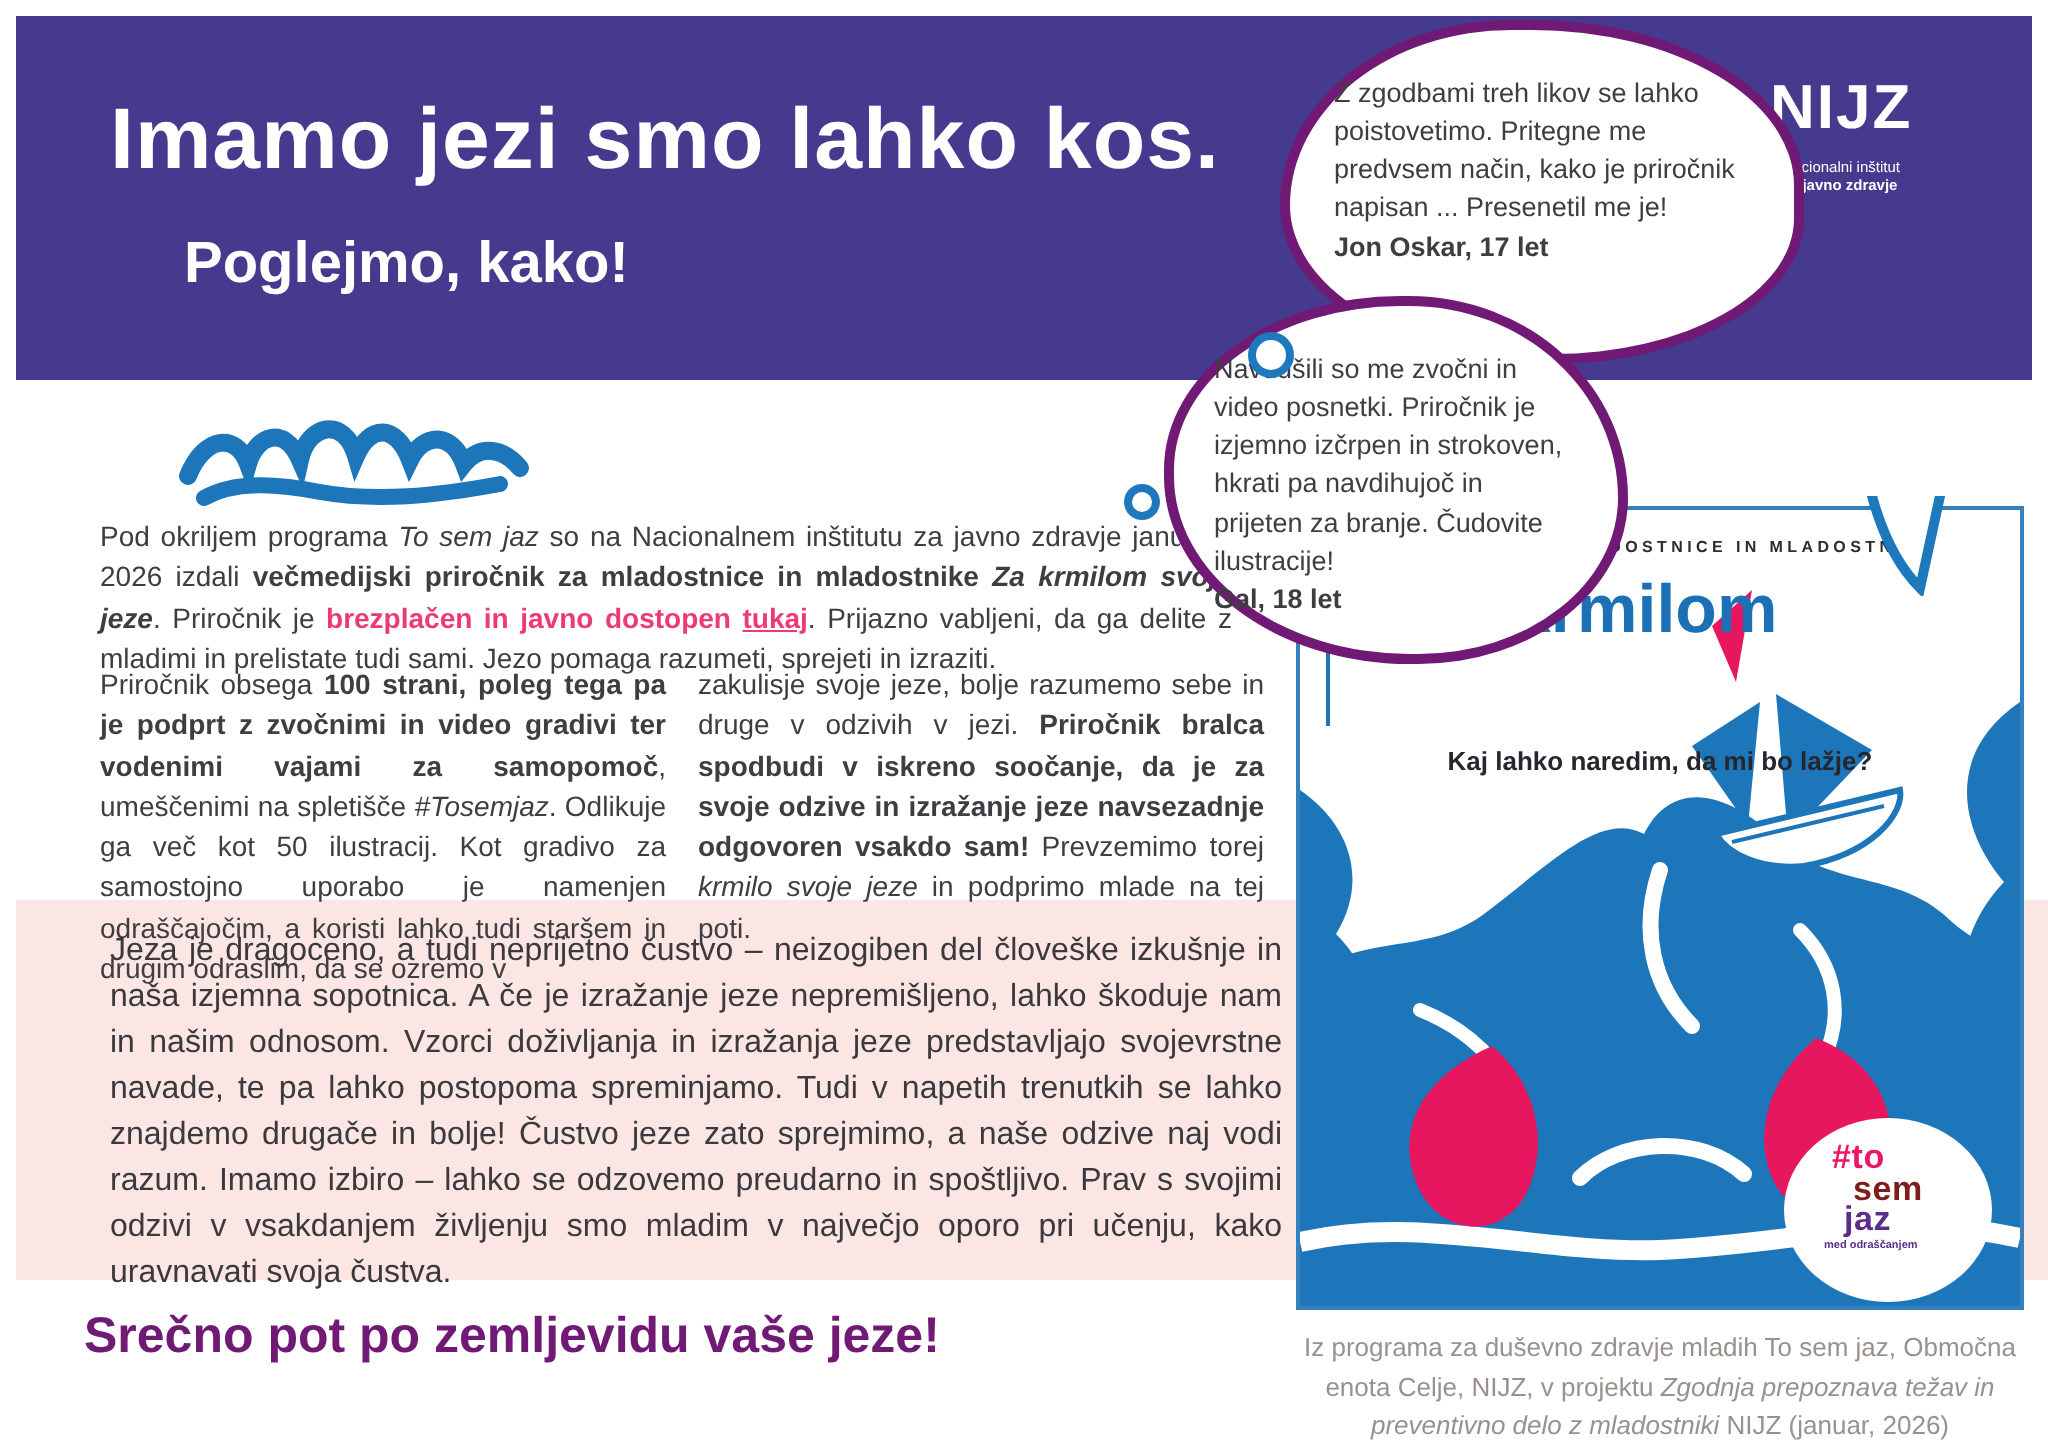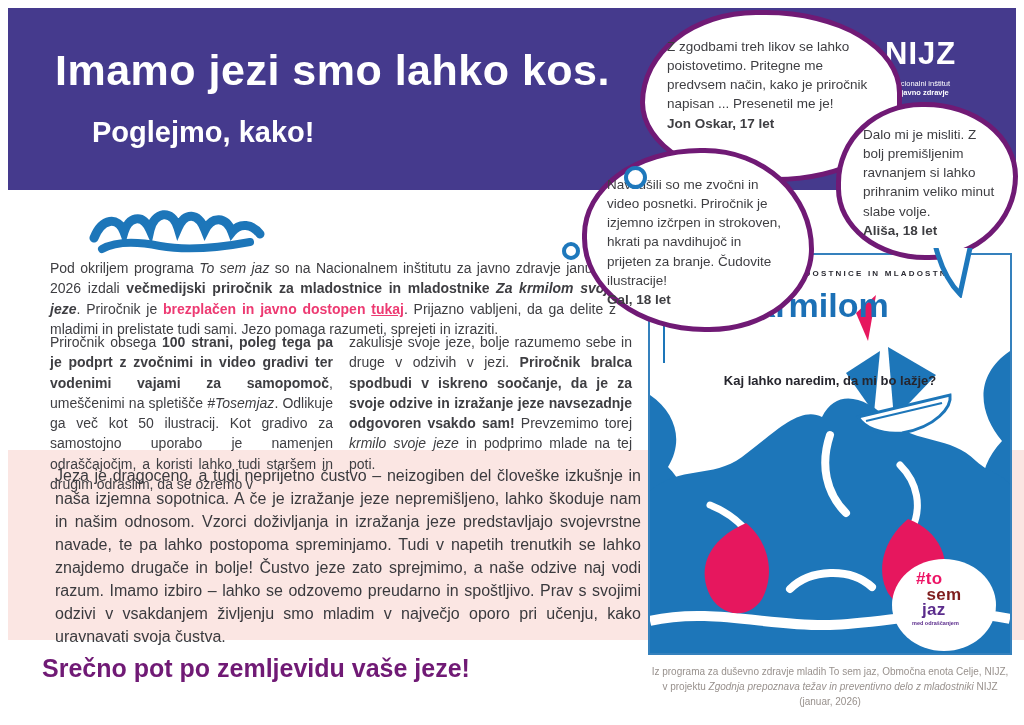--- a/index.html
+++ b/index.html
@@ -60,21 +60,21 @@
   .cover-sub{position:absolute;left:0;top:118px;width:100%;text-align:center;font-size:13px;font-weight:700;color:#26262e;}
   .cover-art{position:absolute;left:0;top:0;width:100%;height:100%;}
   .tsj-logo{position:absolute;left:258px;top:316px;width:70px;line-height:.92;z-index:4;}
   .tsj-logo .w{display:block;font-weight:800;font-size:17px;letter-spacing:.3px;}
   .tsj-to{color:#ed1566;margin-left:8px;}
   .tsj-sem{color:#7f1d1d;margin-left:2px;text-align:center;}
   .tsj-jaz{color:#5b2c8c;margin-left:14px;}
   .tsj-tag{display:block;margin-top:3px;margin-left:4px;font-size:5.5px;color:#5b2c8c;font-weight:700;}
 
   
-  .caption{position:absolute;left:648px;top:664px;width:364px;margin:0;text-align:center;font-size:10px;
+  .caption{position:absolute;left:648px;top:664px;width:364px;margin:0;text-align:center;font-size:13px;
            line-height:1.5;color:#98918d;z-index:2;}
 </style>
 </head>
 <body>
 
 <div class="canvas">
 
   <div class="purple-band">
     <h1 class="page-title">Imamo jezi smo lahko kos.</h1>
     <div class="page-subtitle">Poglejmo, kako!</div>
@@ -92,24 +92,20 @@
     <path d="M14,47 C30,38 52,40 72,44 C100,49 130,46 162,40" fill="none" stroke="#1d76b9" stroke-width="8" stroke-linecap="round"></path>
   </svg>
 
   <div class="bubble bubble1">
     <p class="quote">Z zgodbami treh likov se lahko poistovetimo. Pritegne me predvsem način, kako je priročnik napisan ... Presenetil me je!</p>
     <p class="author">Jon Oskar, 17 let</p>
   </div>
   <div class="bubble bubble2">
     <p class="quote">Navdušili so me zvočni in video posnetki. Priročnik je izjemno izčrpen in strokoven, hkrati pa navdihujoč in prijeten za branje. Čudovite ilustracije!</p>
     <p class="author">Gal, 18 let</p>
-  </div>
-  <div class="bubble bubble3">
-    <p class="quote">Dalo mi je misliti. Z bolj premišljenim ravnanjem si lahko prihranim veliko minut slabe volje.</p>
-    <p class="author">Ališa, 18 let</p>
   </div>
   <div class="puff puff-a"></div>
   <div class="puff puff-b"></div>
   <svg class="tail3" width="46" height="50" viewBox="0 0 46 50">
     <path d="M6,0 C12,22 20,36 30,46 L40,0" fill="#ffffff" stroke="#1e78bc" stroke-width="5" stroke-linecap="round"></path>
   </svg>
 
   <p class="intro"><span>Pod okriljem programa </span><span class="i">To sem jaz</span><span> so na Nacionalnem inštitutu za javno zdravje januarja 2026 izdali </span><span class="b">večmedijski priročnik za mladostnice in mladostnike </span><span class="bi">Za krmilom svoje jeze</span><span>. Priročnik je </span><span class="b pink">brezplačen in javno dostopen </span><span class="b pink u">tukaj</span><span>. Prijazno vabljeni, da ga delite z mladimi in prelistate tudi sami. Jezo pomaga razumeti, sprejeti in izraziti.</span></p>
 
   <div class="cols">

